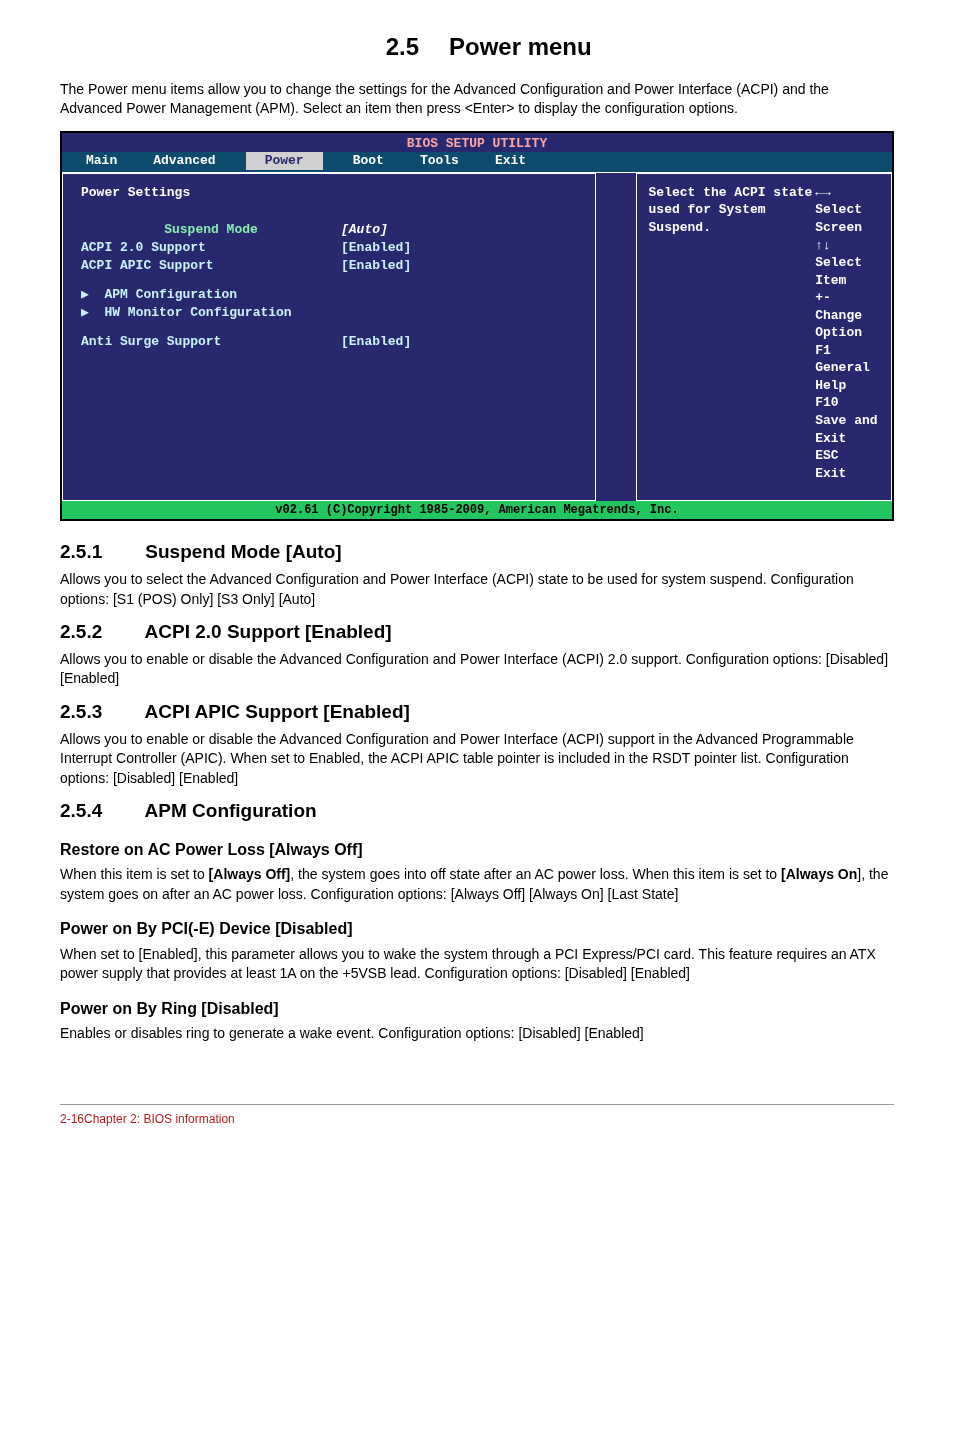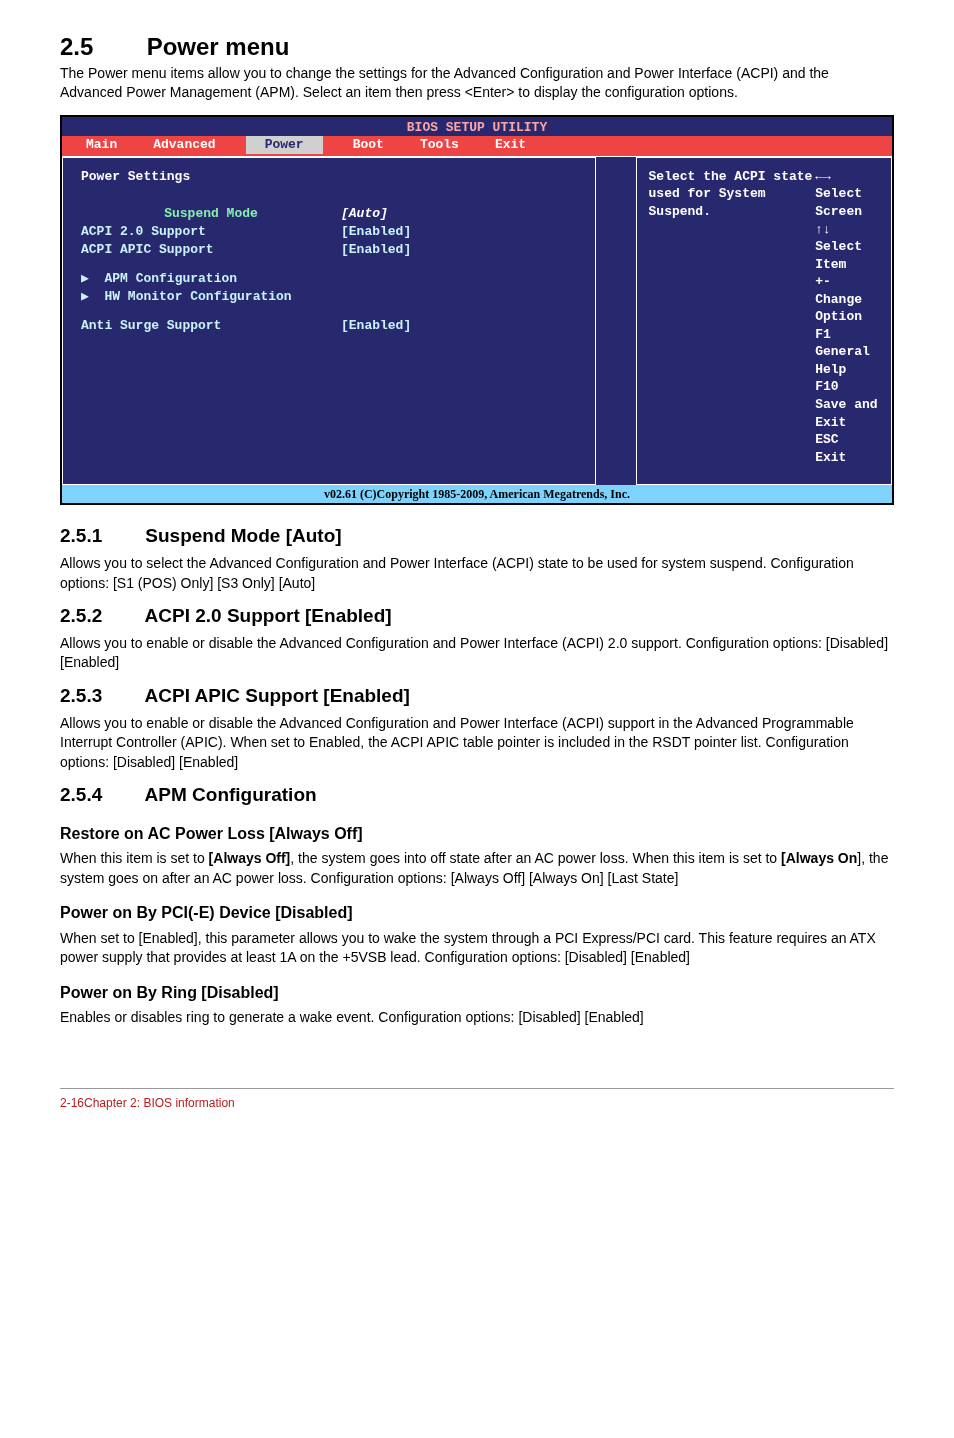--- a/index.html
+++ b/index.html
@@ -6,21 +6,21 @@
   body {
     font-family: Arial, Helvetica, sans-serif;
     color: #000;
     background: #fff;
     width: 954px;
     margin: 0 auto;
     padding: 30px 60px 40px 60px;
     font-size: 14px;
     line-height: 1.4;
   }
-  h1 { font-size: 24px; font-weight: bold; margin-bottom: 0; }
+  h1 { font-size: 24px; font-weight: bold; margin-bottom: 16px; text-align: center; }
   h2 { font-size: 19px; font-weight: bold; margin-top: 10px; margin-bottom: 4px; }
   h3 { font-size: 16px; font-weight: bold; margin-top: 14px; margin-bottom: 4px; }
   .section-number { display: inline-block; width: 80px; }
   .sub-number { display: inline-block; width: 80px; }
   p { margin-bottom: 8px; }
 
   
   .bios {
     font-family: "Courier New", monospace;
     font-size: 13px;
@@ -32,21 +32,21 @@
     line-height: 1.35;
   }
   .bios-titlebar {
     text-align: center;
     color: #fca5a5;
     background: #28286e;
     padding: 2px 0 0 0;
   }
   .bios-menu {
     display: flex;
-    background: #ef4444;
+    background: #0c4a6e;
     color: #fff;
     padding: 0 18px 2px 18px;
     gap: 24px;
   }
   .bios-menu span { padding: 0 6px; }
   .bios-menu .sel {
     background: #d0d0d0;
     color: #28286e;
     padding: 0 19px;
   }
@@ -74,25 +74,25 @@
   .bios-row { display: flex; }
   .bios-label { width: 260px; color: #c9f3f9; }
   .bios-label.sel { color: #86efac; text-align: center; }
   .bios-val { color: #c9f3f9; }
   .bios-val.sel { color: #fff; font-style: italic; }
   .bios-sub { color: #c9f3f9; }
   .bios-help-top { color: #fff; }
   .bios-help-bottom { color: #fff; }
   .bios-key { display: inline-block; width: 36px; }
   .bios-footer {
-    background: #7dd3fc;
+    background: #22c55e;
     color: #000;
     text-align: center;
     padding: 1px 0;
-    font-family: Liberation Serif, serif;
+    font-family: Liberation Mono, monospace;
     font-size: 12px;
     font-weight: bold;
   }
   .arrow { color: #c9f3f9; }
   .page-footer {
     display: flex;
     justify-content: flex-start;
     border-top: 1px solid #999;
     margin-top: 60px;
     padding-top: 6px;

